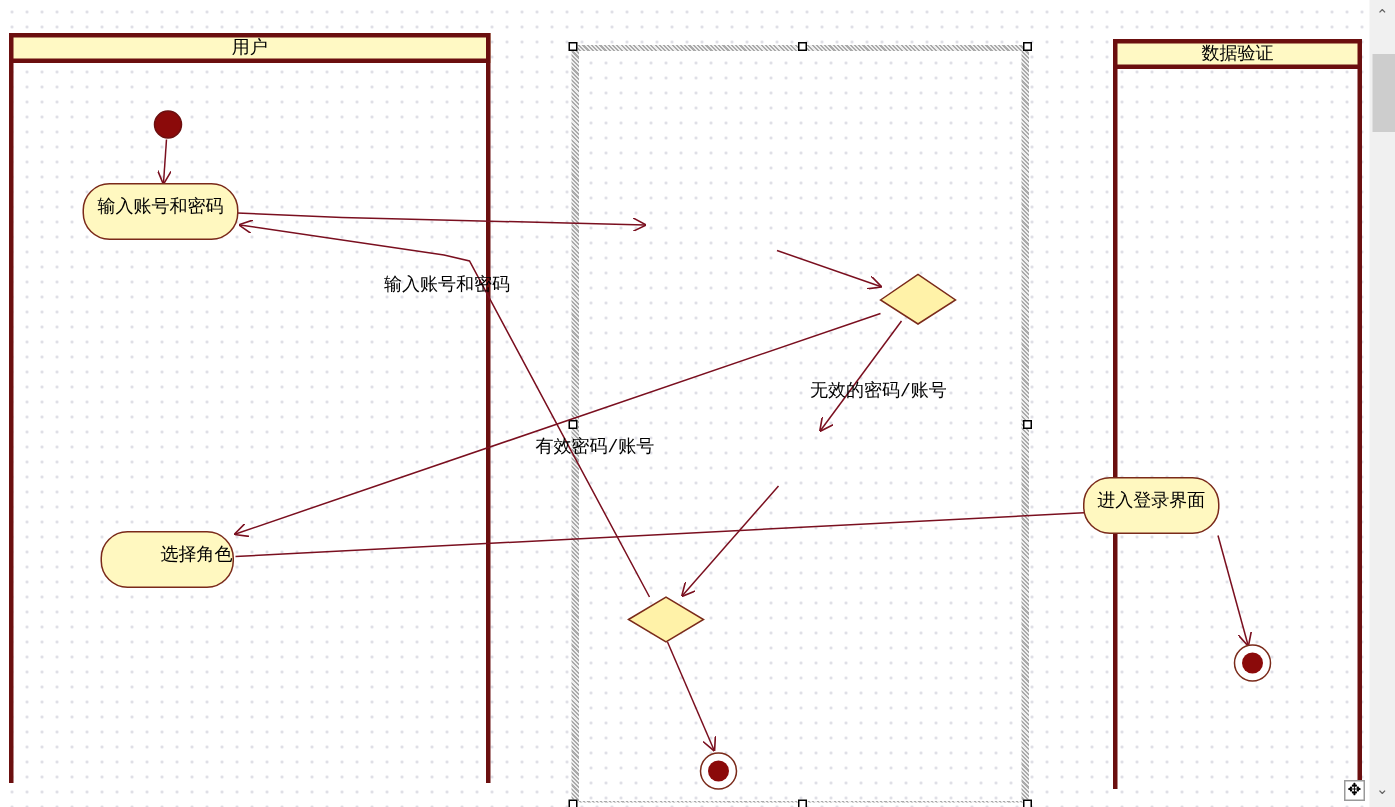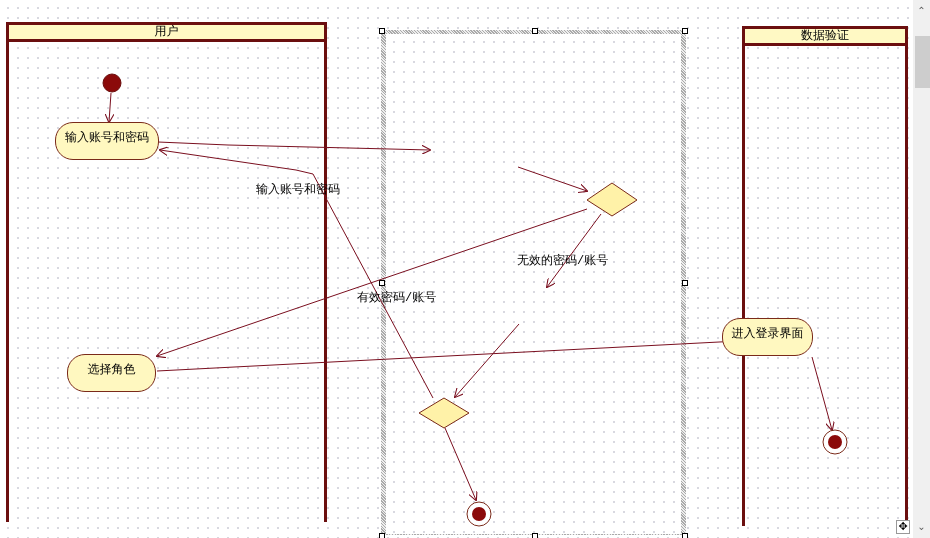--- a/index.html
+++ b/index.html
@@ -75,25 +75,25 @@
     <polygon points="587,200 612,183 637,200 612,216" fill="#fff2a8" stroke="#7a2a1a" stroke-width="1"></polygon>
     <polygon points="419,413 444,398 469,413 444,428" fill="#fff2a8" stroke="#7a2a1a" stroke-width="1"></polygon>
 
     <circle cx="479" cy="514" r="12" fill="#fff" stroke="#7a2a1a"></circle>
     <circle cx="479" cy="514" r="7" fill="#8b0a0a"></circle>
     <circle cx="835" cy="442" r="12" fill="#fff" stroke="#7a2a1a"></circle>
     <circle cx="835" cy="442" r="7" fill="#8b0a0a"></circle>
   </svg>
 
   <div class="activity" style="left:55px; top:122px; width:104px; height:38px;">输入账号和密码</div>
-  <div class="activity" style="left:67px; top:354px; width:89px; height:38px;">选择角色</div>
+  <div class="activity" style="left:67px; top:354px; width:89px; height:38px;text-align:right;">选择角色</div>
   <div class="activity" style="left:722px; top:318px; width:91px; height:38px;">进入登录界面</div>
 
   <div class="label" style="left:256px; top:181px;">输入账号和密码</div>
-  <div class="label" style="left:517px; top:252px;">无效的密码/账号</div>
+  <div class="label" style="left:540px; top:252px;">无效的密码/账号</div>
   <div class="label" style="left:357px; top:289px;">有效密码/账号</div>
 </div>
 
 <div class="scrollbar">
   <div class="arrow-btn" style="top:2px;">⌃</div>
   <div class="thumb"></div>
   <div class="arrow-btn" style="top:518px;">⌄</div>
 </div>
 <div class="move-btn">✥</div>
 

